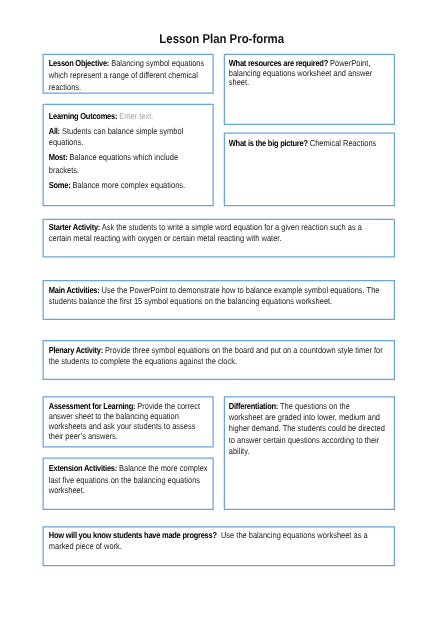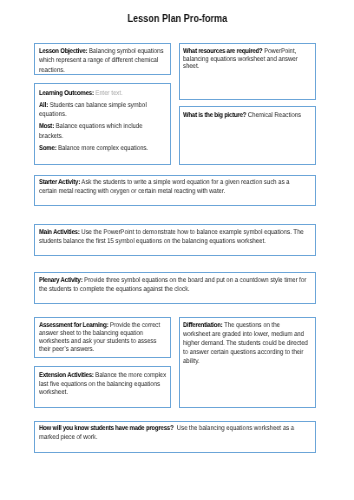--- a/index.html
+++ b/index.html
@@ -4,21 +4,21 @@
 <style>
   html, body { margin:0; padding:0; }
   body {
     width:354px; height:500px; background:#ffffff;
     font-family:"Liberation Sans", sans-serif;
     -webkit-font-smoothing:antialiased;
     overflow:hidden;
   }
   #page { position:relative; width:354px; height:500px; }
   .title {
-    position:absolute; left:0; top:13px; width:354px; text-align:center;
+    position:absolute; left:0; top:26px; width:354px; text-align:center;
     font-size:10.3px; font-weight:bold; color:#131313;
   }
   .title span { display:inline-block; transform:scaleX(0.885); will-change:transform; }
   .box {
     position:absolute; box-sizing:border-box;
     border:0.9px solid #6ba5d8; background:#ffffff;
     overflow:hidden;
     padding:2.6px 3.2px 0 3.6px;
   }
   .inner {

